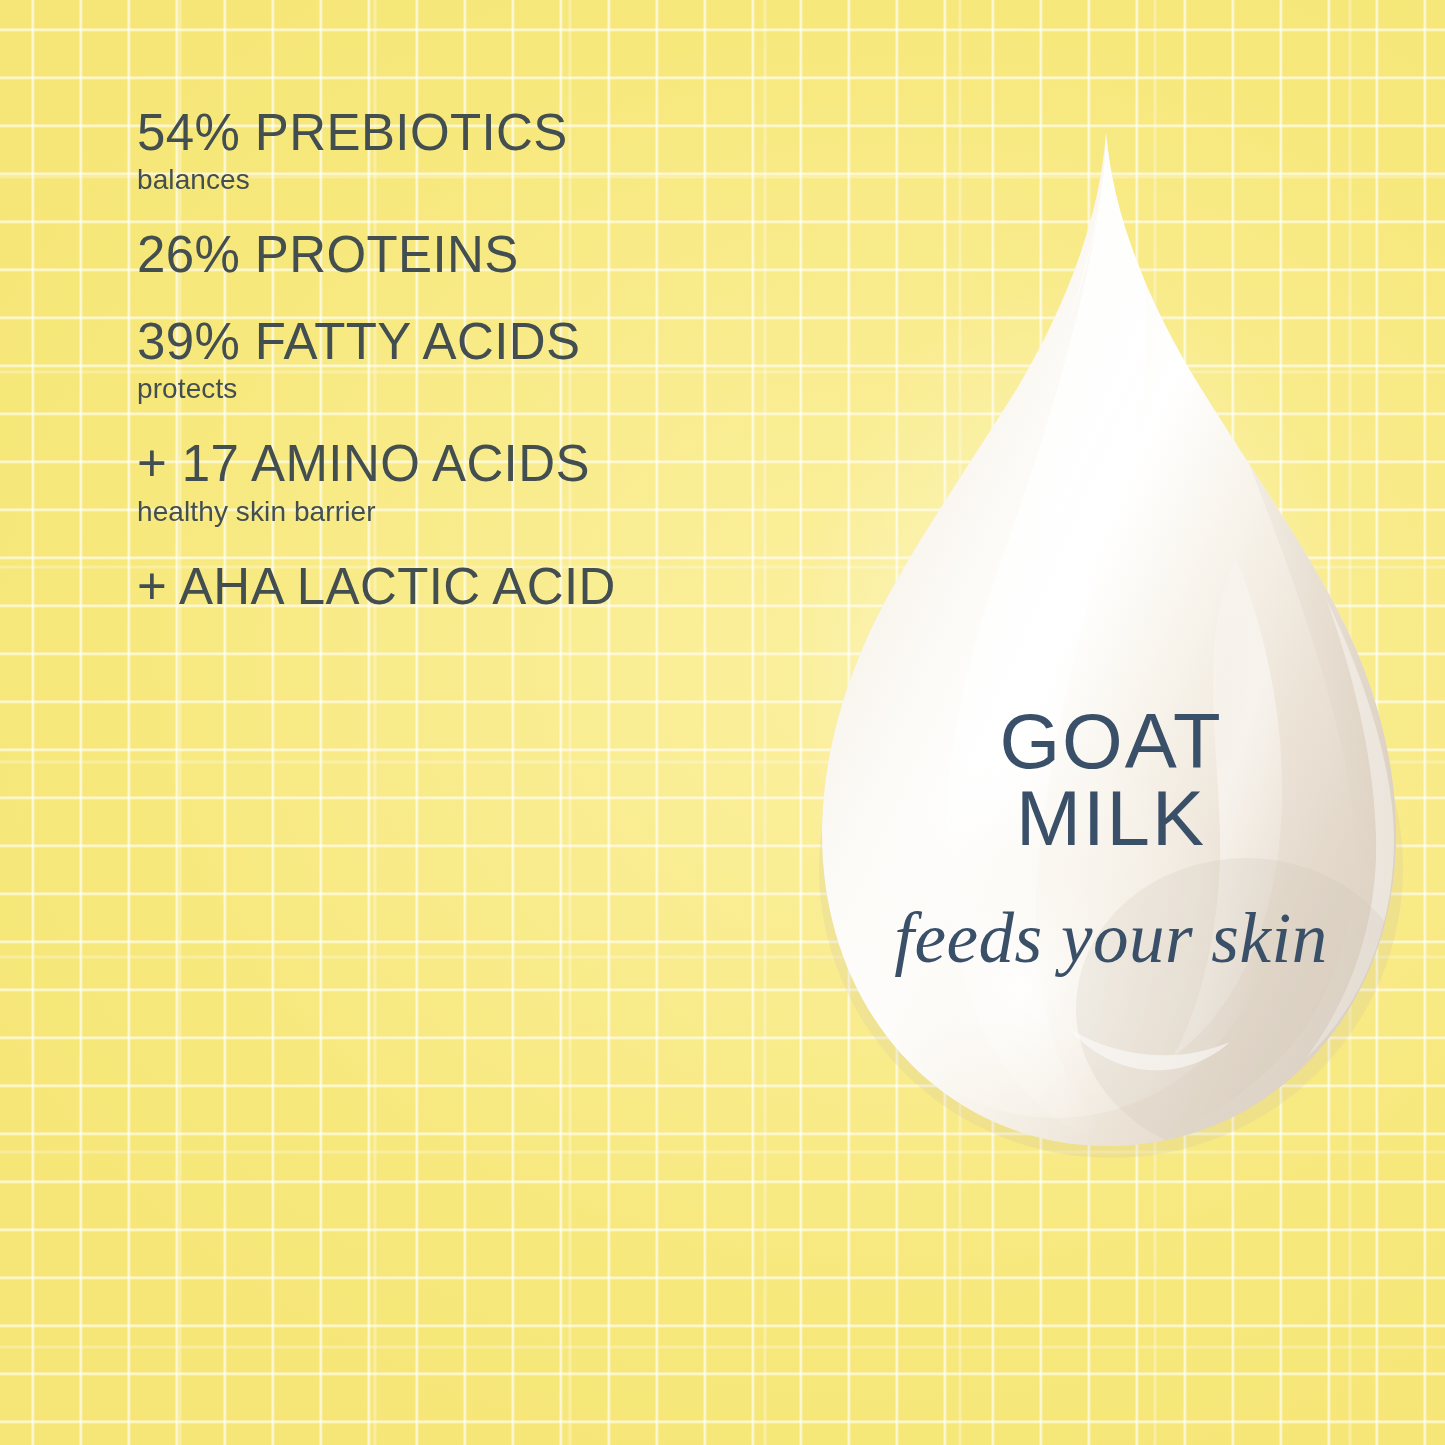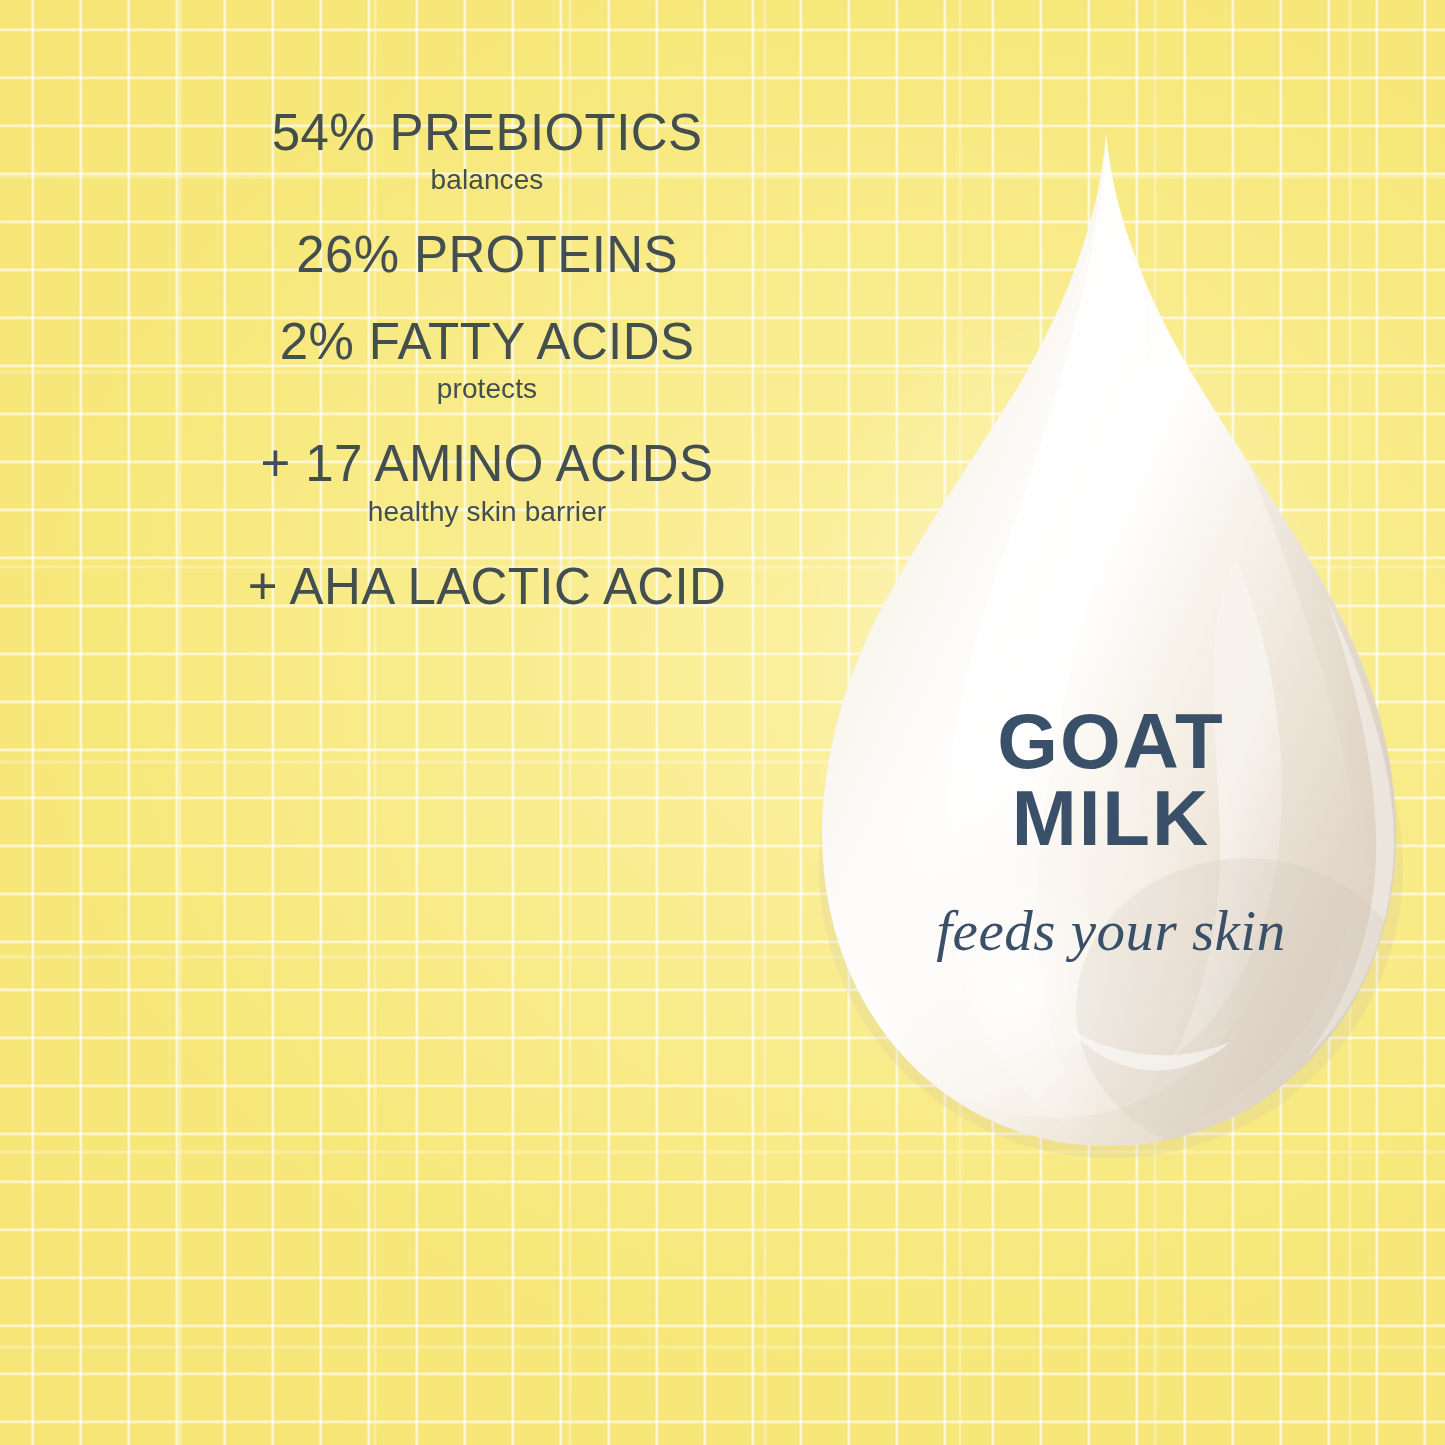--- a/index.html
+++ b/index.html
@@ -78,21 +78,20 @@
         rgba(255,255,255,0.0) 76%);
     pointer-events: none;
   }
 
   
   .list {
     position: absolute;
     left: 137px;
     top: 104px;
     width: 700px;
-    text-align: center;
   }
 
   .block { margin-bottom: 30px; }
   .block:last-child { margin-bottom: 12px; }
 
   .head {
     color: #434e50;
     font-size: 51px;
     line-height: 1.12;
     font-weight: 400;
@@ -133,34 +132,34 @@
   .goat-milk {
     position: absolute;
     left: 0;
     top: 575px;
     width: 610px;
     color: #3a5068;
     font-family: "Liberation Sans", sans-serif;
     font-size: 78px;
     line-height: 0.99;
     letter-spacing: 2.0px;
-    font-weight: 700;
+    font-weight: 400;
     text-align: center;
     white-space: pre-line;
   }
 
   .tagline {
     position: absolute;
     left: 0;
     top: 770px;
     width: 610px;
     color: #3a5068;
     font-family: "Liberation Serif", serif;
     font-style: italic;
-    font-size: 57px;
+    font-size: 71px;
     letter-spacing: 0.5px;
     text-align: center;
   }
 </style>
 </head>
 <body>
 
 <div id="stage">
 
   <div class="bg-base"></div>
@@ -173,21 +172,21 @@
     <div class="block">
       <div class="head">54% PREBIOTICS</div>
       <div class="sub">balances</div>
     </div>
 
     <div class="block">
       <div class="head">26% PROTEINS</div>
     </div>
 
     <div class="block">
-      <div class="head">2% FATTY ACIDS</div>
+      <div class="head">39% FATTY ACIDS</div>
       <div class="sub">protects</div>
     </div>
 
     <div class="block">
       <div class="head">+ 17 AMINO ACIDS</div>
       <div class="sub">healthy skin barrier</div>
     </div>
 
 
     <div class="block">

